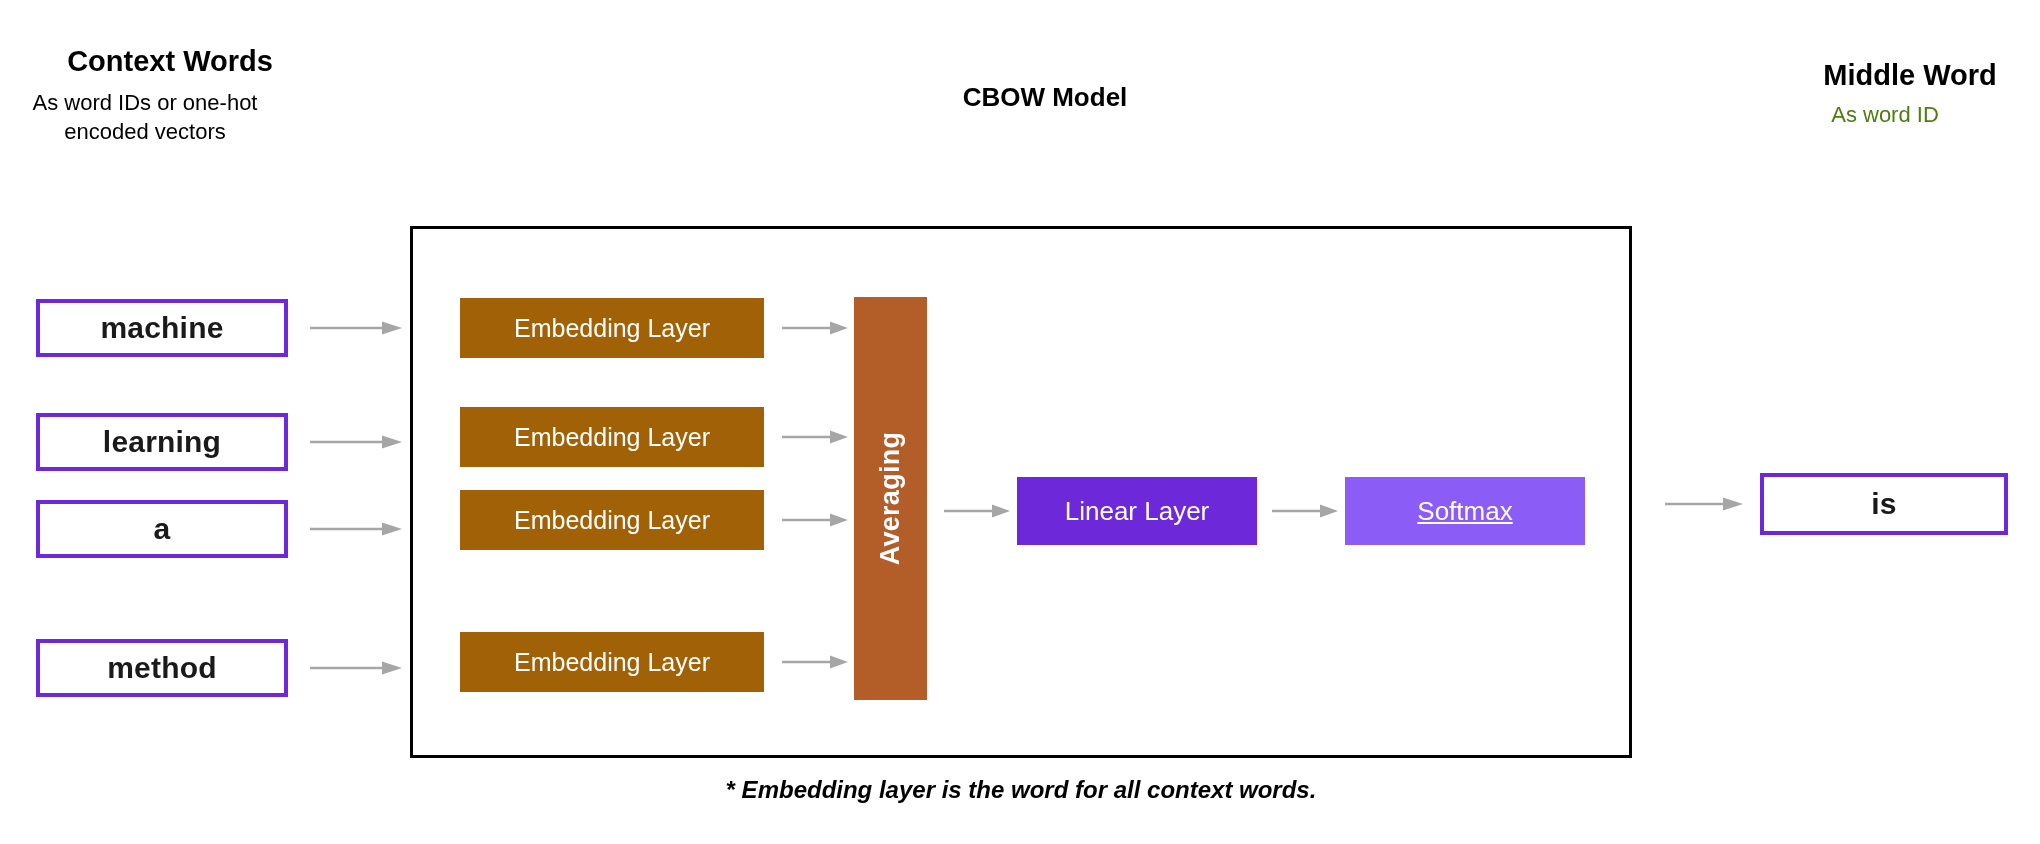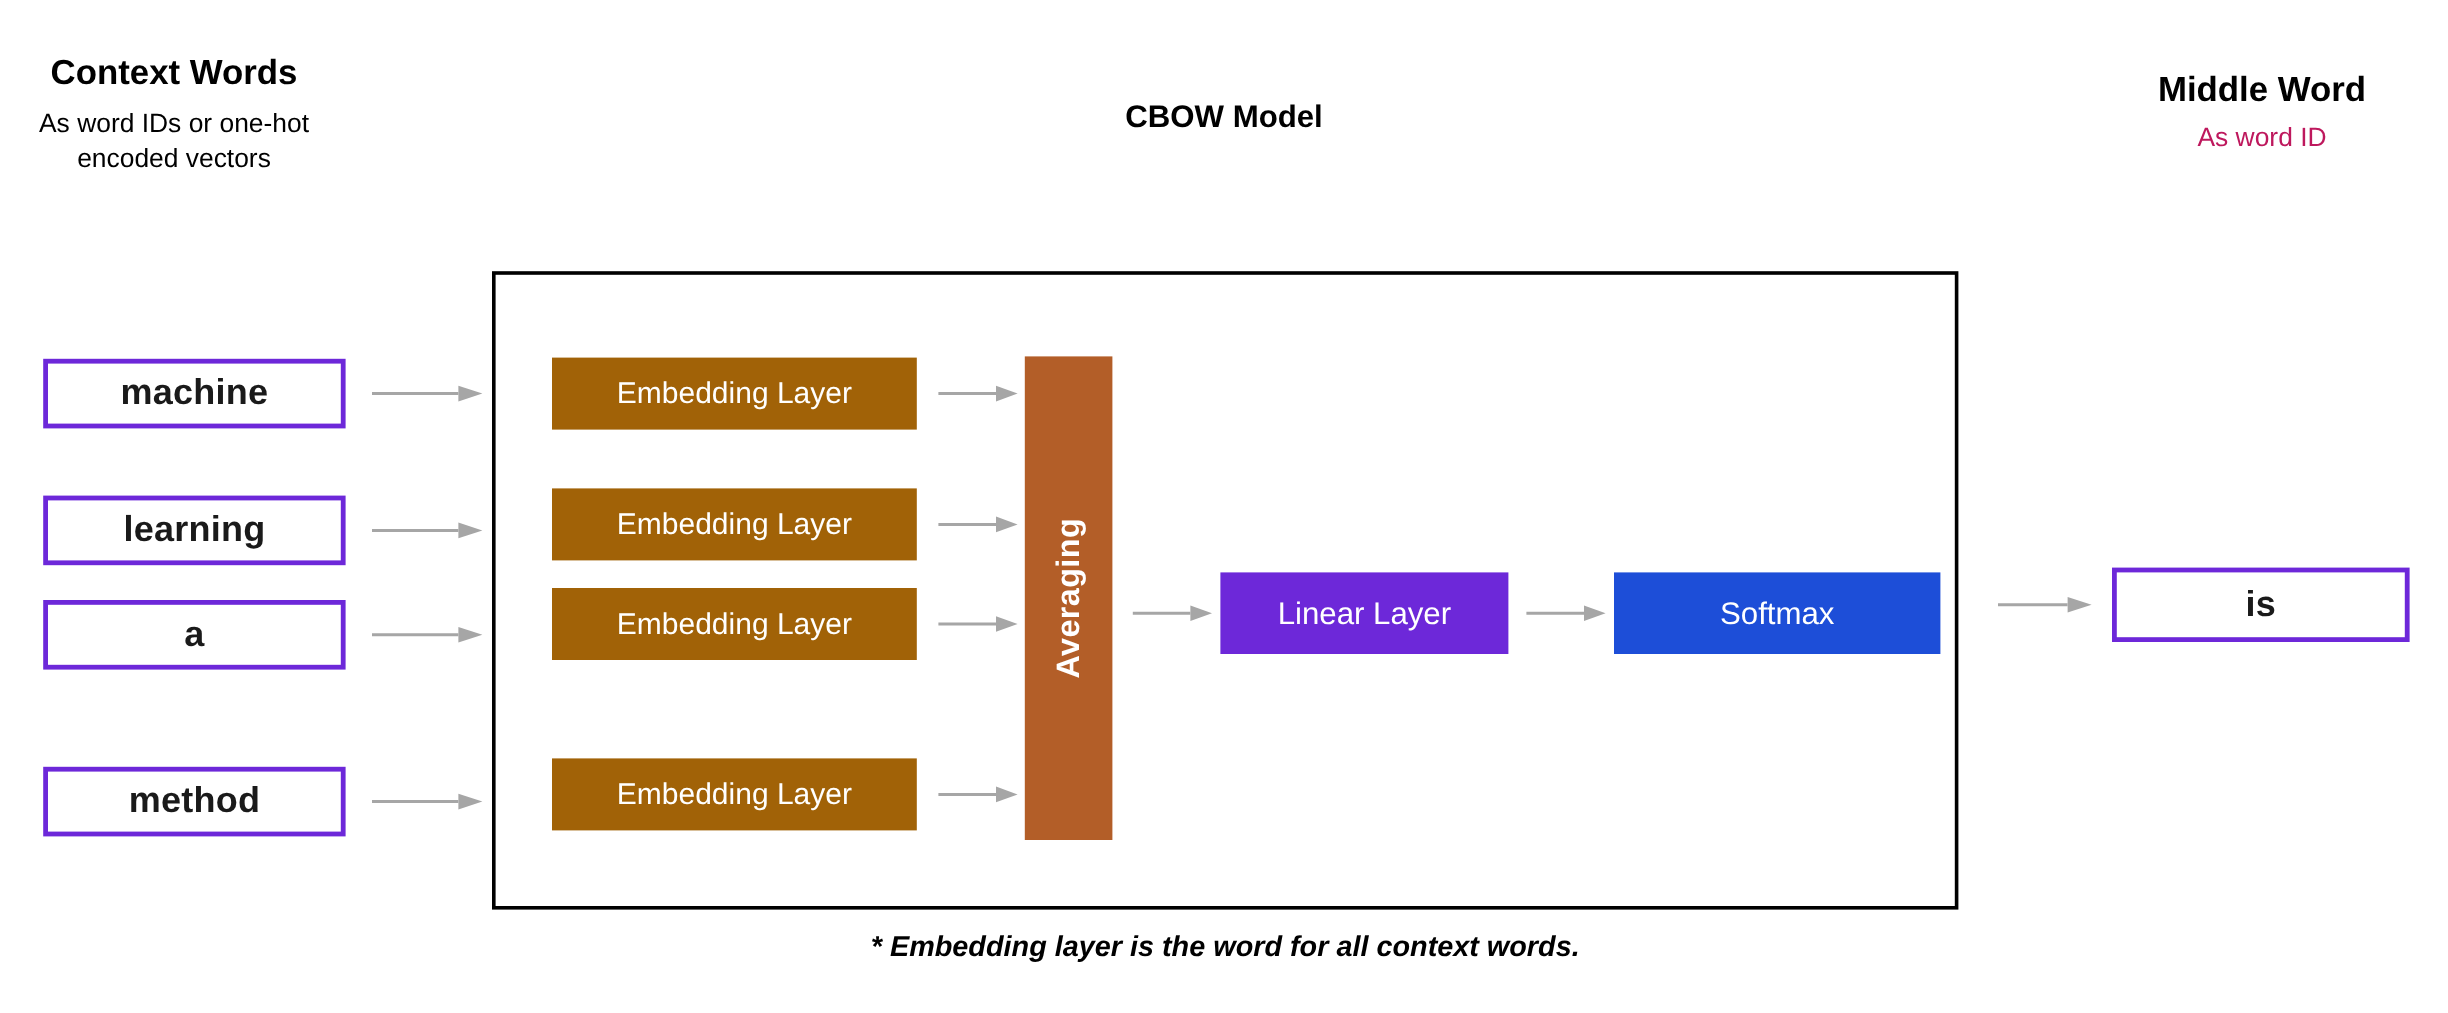--- a/index.html
+++ b/index.html
@@ -20,20 +20,21 @@
   }
 
   
   .col-title {
     position: absolute;
     text-align: center;
     font-weight: bold;
     color: #000;
     line-height: 1.18;
     white-space: nowrap;
+    padding-left: 25px;
   }
   #ctx-title {
     left: 0px; top: 44px; width: 290px;
     font-size: 29px;
   }
   #ctx-sub {
     position: absolute;
     left: 0px; top: 88px; width: 290px;
     text-align: center;
     font-size: 22px;
@@ -46,21 +47,21 @@
   }
   #mid-title {
     left: 1740px; top: 58px; width: 290px;
     font-size: 29px;
   }
   #mid-sub {
     position: absolute;
     left: 1740px; top: 102px; width: 290px;
     text-align: center;
     font-size: 22px;
-    color: #be185d;
+    color: #4d7c0f;
   }
 
   
   #model-box {
     position: absolute;
     left: 410px; top: 226px;
     width: 1222px; height: 532px;
     border: 3px solid #000000;
     box-sizing: border-box;
     background: transparent;
@@ -129,21 +130,21 @@
     position: absolute;
     top: 477px;
     height: 68px;
     display: flex;
     align-items: center;
     justify-content: center;
     color: #ffffff;
     font-size: 26px;
   }
   #linear-box { left: 1017px; width: 240px; background: #6d28d9; }
-  #softmax-box { left: 1345px; width: 272px; background: #1d4ed8; }
+  #softmax-box { left: 1345px; width: 240px; background: #8b5cf6; text-decoration: underline; }
 
   
   .arrow {
     position: absolute;
     height: 14px;
     display: block;
   }
   .arrow svg { display: block; overflow: visible; }
 
   

